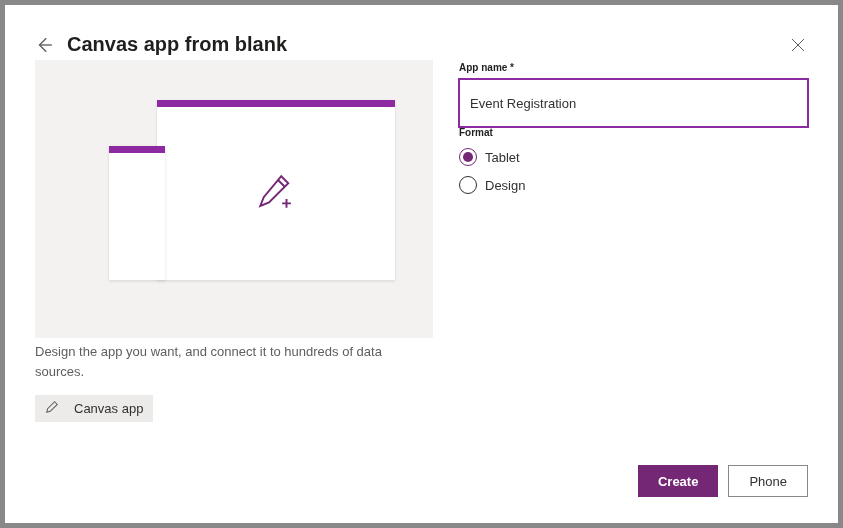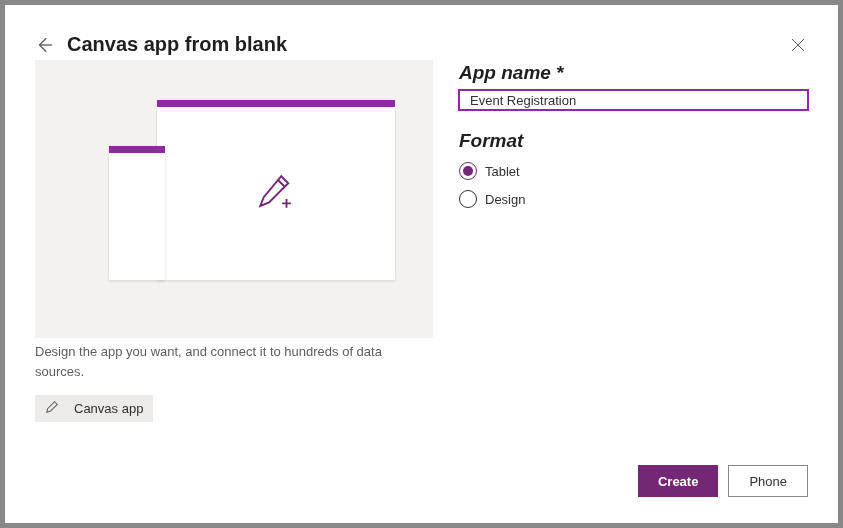--- a/index.html
+++ b/index.html
@@ -110,37 +110,36 @@
       margin-top: 14px;
       font-size: 13px;
       color: #323130;
     }
     .tag svg { width: 14px; height: 14px; }
     .right-col {
       flex: 1;
       padding-top: 2px;
     }
     .field-label {
-      font-size: 19px;
+      font-size: 10px;
       font-weight: 600;
       color: #201f1e;
       margin-bottom: 6px;
-      font-style: italic;
     }
     .text-input {
       width: 100%;
-      height: 20px;
+      height: 48px;
       border: 1px solid #8d2aa1;
       outline: 1px solid #8d2aa1;
       padding: 0 10px;
       font-size: 13px;
       font-family: inherit;
       color: #323130;
     }
-    .format-section { margin-top: 20px; }
+    .format-section { }
     .radio-row {
       display: flex;
       align-items: center;
       gap: 8px;
       margin-top: 10px;
       cursor: pointer;
     }
     .radio-outer {
       width: 18px;
       height: 18px;

